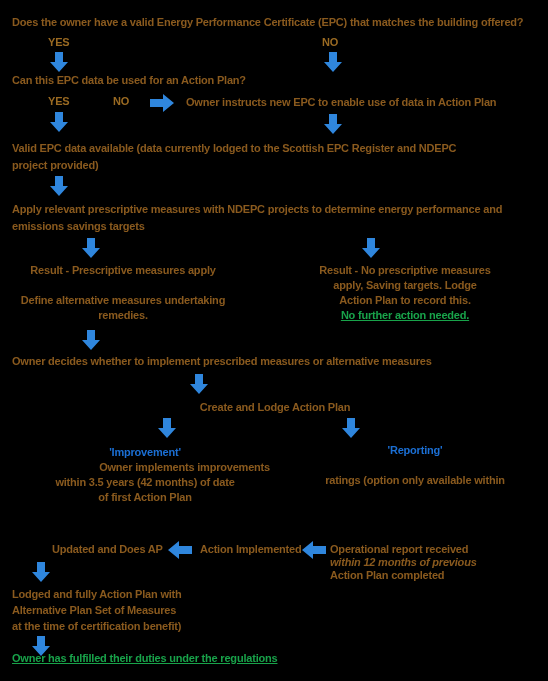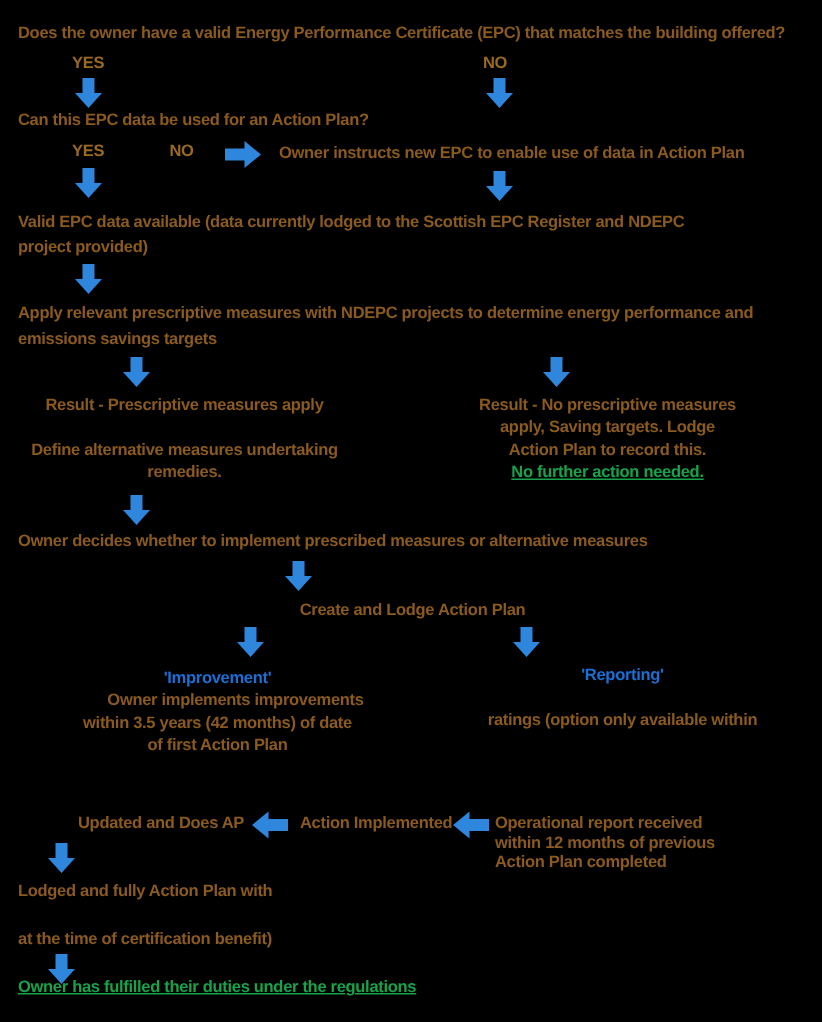--- a/index.html
+++ b/index.html
@@ -150,21 +150,21 @@
         <path d="M7 0 h8 v10 h5 L11 20 L2 10 h5 z" fill="#2f86dd"></path>
       </svg>
   </div>
   <div class="arrow" style="left:340px; top:418px;">
     <svg width="22" height="20" viewBox="0 0 22 20">
         <path d="M7 0 h8 v10 h5 L11 20 L2 10 h5 z" fill="#2f86dd"></path>
       </svg>
   </div>
 
   <div class="node tc heading-blue" style="left:20px; top:446px; width:250px;">'Improvement'</div>
-  <div class="node tc" style="left:32px; top:461px; width:250px;">Owner implements improvements</div>
+  <div class="node tc" style="left:20px; top:461px; width:250px;text-align:right;">Owner implements improvements</div>
   <div class="node tc" style="left:20px; top:476px; width:250px;">within 3.5 years (42 months) of date</div>
   <div class="node tc heading-blue" style="left:290px; top:444px; width:250px;">'Reporting'</div>
 
   <div class="node tc" style="left:20px; top:491px; width:250px;">of first Action Plan</div>
   <div class="node tc" style="left:290px; top:474px; width:250px;">ratings (option only available within</div>
 
   <div class="node tl" style="left:52px; top:543px; width:130px;">Updated and Does AP</div>
 
   <div class="arrow" style="left:166px; top:540px;">
     <svg width="26" height="20" viewBox="0 0 26 20">
@@ -174,30 +174,31 @@
 
   <div class="node tl" style="left:200px; top:543px; width:120px;">Action Implemented</div>
 
   <div class="arrow" style="left:300px; top:540px;">
     <svg width="26" height="20" viewBox="0 0 26 20">
         <path d="M26 6 h-13 v-5 L2 10 l11 9 v-5 h13 z" fill="#2f86dd"></path>
       </svg>
   </div>
 
   <div class="node tl" style="left:330px; top:543px; width:210px;">Operational report received</div>
-  <div class="node tl" style="left:330px; top:556px; width:210px;">within 12 months of previous</div>
+  <div class="node tl" style="left:330px; top:556px; width:210px;font-style:italic;">within 12 months of previous</div>
   <div class="node tl" style="left:330px; top:569px; width:210px;">Action Plan completed</div>
 
   <div class="arrow" style="left:30px; top:562px;">
     <svg width="22" height="20" viewBox="0 0 22 20">
         <path d="M7 0 h8 v10 h5 L11 20 L2 10 h5 z" fill="#2f86dd"></path>
       </svg>
   </div>
 
   <div class="node tl" style="left:12px; top:588px; width:280px;">Lodged and fully Action Plan with</div>
+  <div class="node tl" style="left:12px; top:604px; width:280px;">Alternative Plan Set of Measures</div>
   <div class="node tl" style="left:12px; top:620px; width:280px;">at the time of certification benefit)</div>
 
   <div class="arrow" style="left:30px; top:636px;">
     <svg width="22" height="20" viewBox="0 0 22 20">
         <path d="M7 0 h8 v10 h5 L11 20 L2 10 h5 z" fill="#2f86dd"></path>
       </svg>
   </div>
 
   <div class="node tl final-green" style="left:12px; top:652px; width:400px;">Owner has fulfilled their duties under the regulations</div>
 

